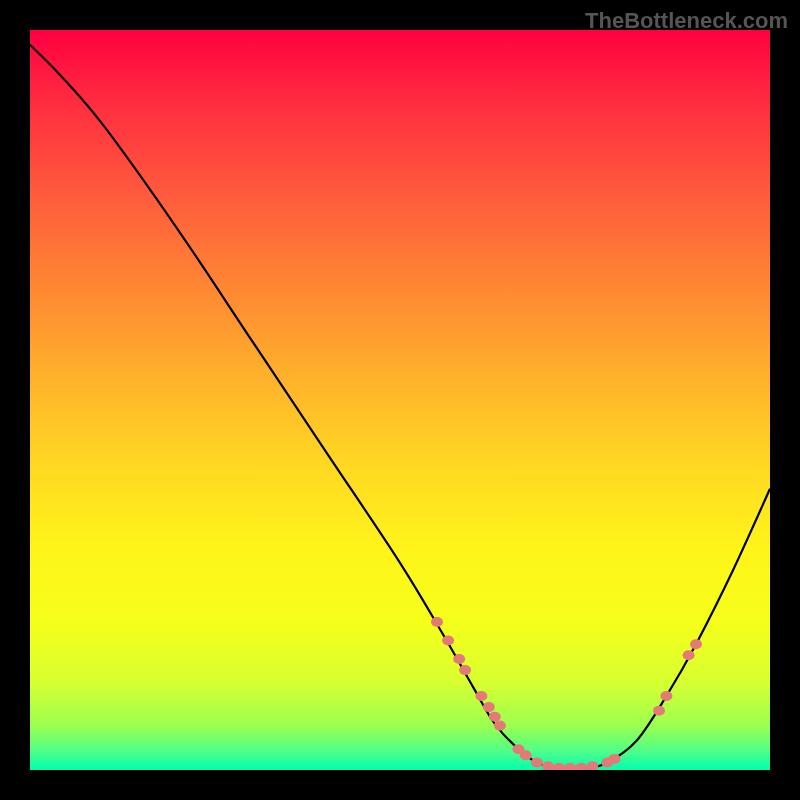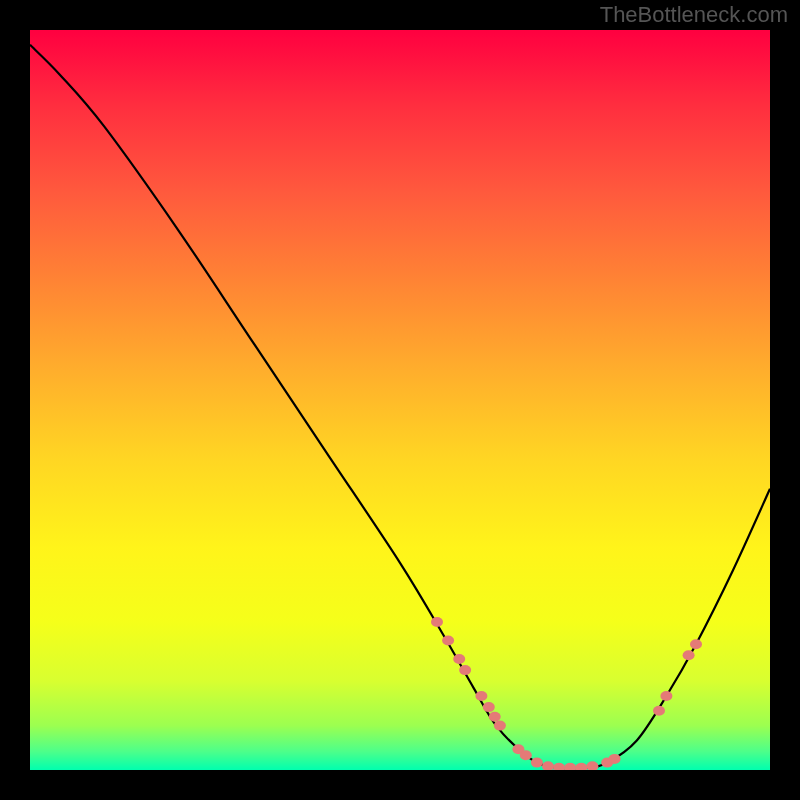--- a/index.html
+++ b/index.html
@@ -6,25 +6,25 @@
   body {
     background: #000;
     width: 800px;
     height: 800px;
     overflow: hidden;
     font-family: Arial, sans-serif;
     position: relative;
   }
   .watermark {
     position: absolute;
-    top: 2px;
+    top: 8px;
     right: 12px;
     color: #555;
     font-size: 22px;
-    font-weight: normal;
+    font-weight: bold;
     z-index: 10;
   }
   .plot-area {
     position: absolute;
     left: 30px;
     top: 30px;
     width: 740px;
     height: 740px;
     overflow: hidden;
   }

